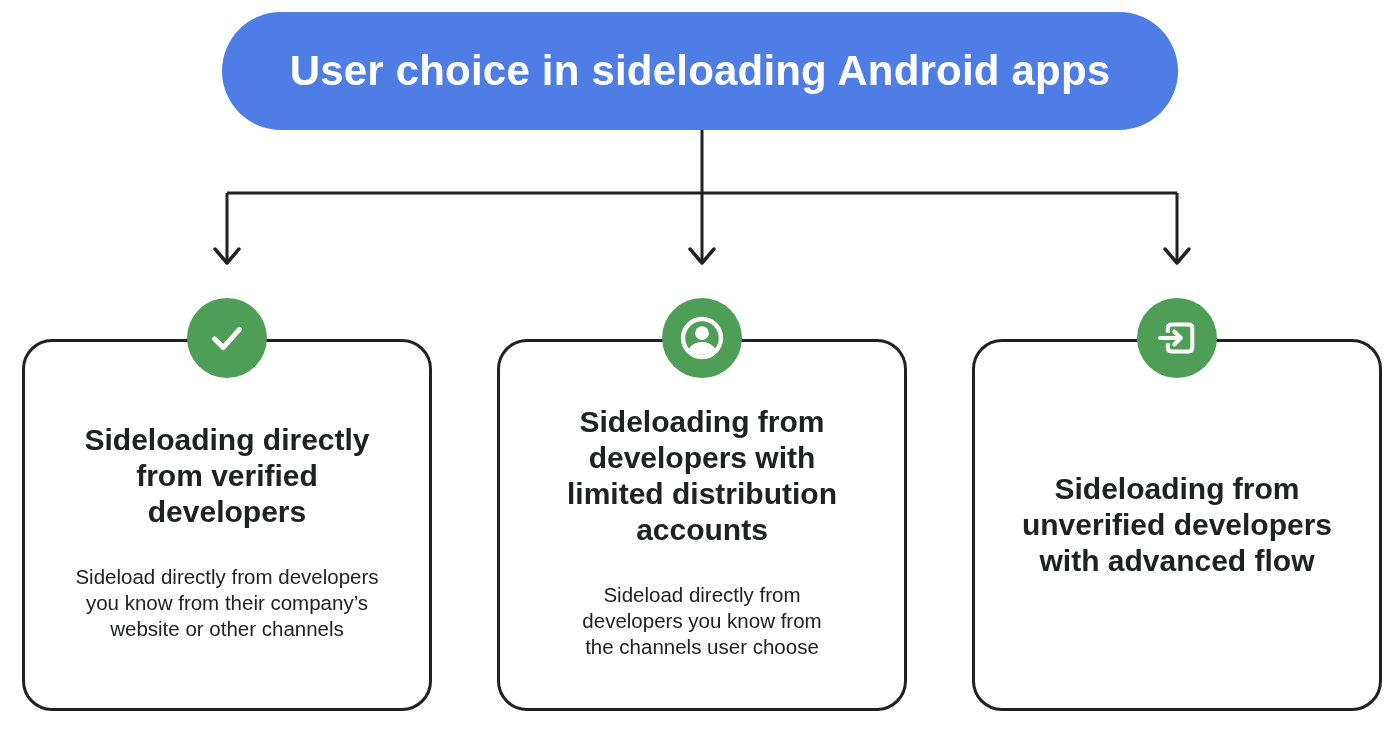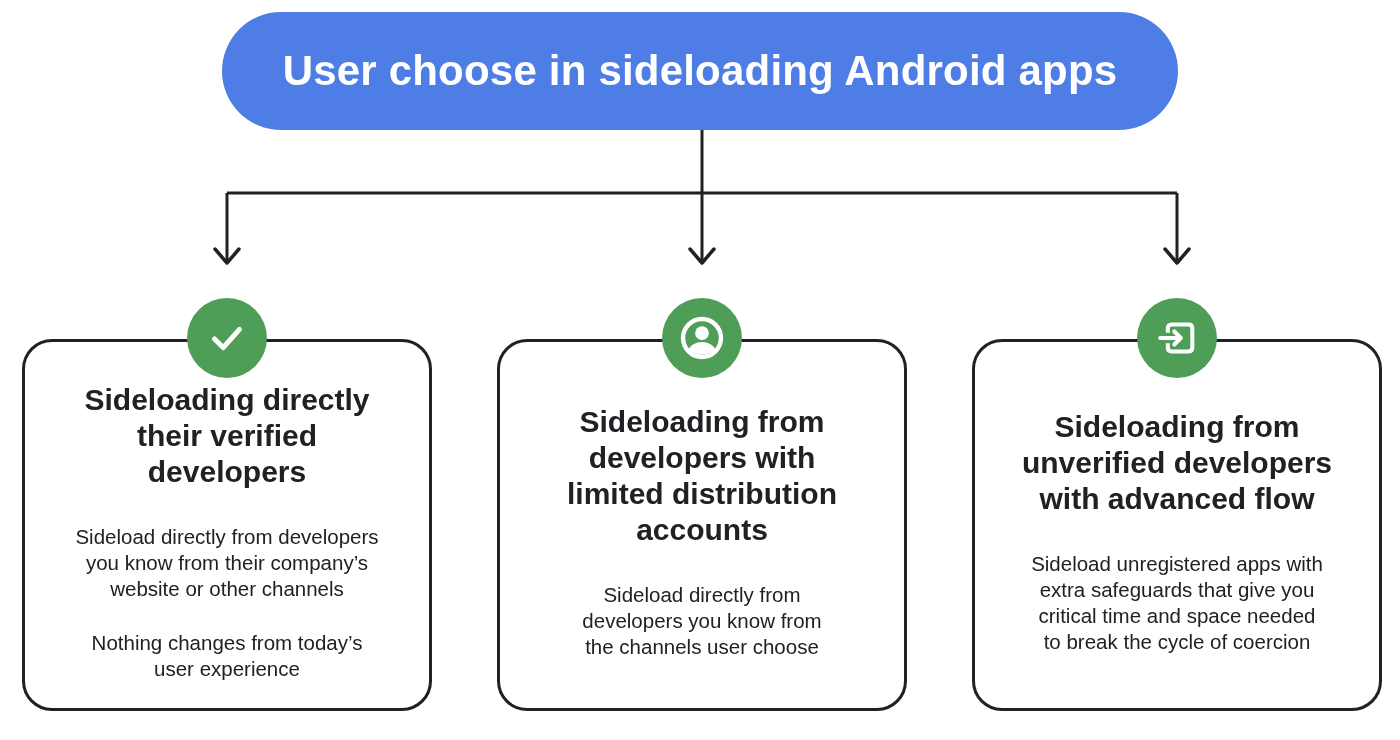--- a/index.html
+++ b/index.html
@@ -102,67 +102,61 @@
   }
   .icon-circle-1 { left: 187px; }
   .icon-circle-2 { left: 662px; }
   .icon-circle-3 { left: 1137px; }
   .icon-circle svg { display: block; }
 </style>
 </head>
 <body>
 
 <div class="header-pill">
-  <span class="title">User choose in sideloading Android apps</span>
+  <span class="title">User choice in sideloading Android apps</span>
 </div>
 
 <svg class="connectors" viewBox="0 0 1400 740" xmlns="http://www.w3.org/2000/svg" fill="none" stroke="#202124">
   <path d="M702 130 V260" stroke-width="3"></path>
   <path d="M227 193 H1177" stroke-width="3"></path>
   <path d="M227 193 V260" stroke-width="3"></path>
   <path d="M1177 193 V260" stroke-width="3"></path>
   <path d="M215 249 L227 263 L239 249" stroke-width="3.5" stroke-linecap="round" stroke-linejoin="round"></path>
   <path d="M690 249 L702 263 L714 249" stroke-width="3.5" stroke-linecap="round" stroke-linejoin="round"></path>
   <path d="M1165 249 L1177 263 L1189 249" stroke-width="3.5" stroke-linecap="round" stroke-linejoin="round"></path>
 </svg>
 
 <div class="card card-1">
   <div class="card-content">
     <h2 class="card-title">Sideloading directly
-their verified
+from verified
 developers</h2>
     <p class="card-para">Sideload directly from developers
 you know from their company’s
 website or other channels</p>
-    <p class="card-para">Nothing changes from today’s
-user experience</p>
   </div>
 </div>
 
 <div class="card card-2">
   <div class="card-content">
     <h2 class="card-title">Sideloading from
 developers with
 limited distribution
 accounts</h2>
     <p class="card-para">Sideload directly from
 developers you know from
 the channels user choose</p>
   </div>
 </div>
 
 <div class="card card-3">
   <div class="card-content">
     <h2 class="card-title">Sideloading from
 unverified developers
 with advanced flow</h2>
-    <p class="card-para">Sideload unregistered apps with
-extra safeguards that give you
-critical time and space needed
-to break the cycle of coercion</p>
   </div>
 </div>
 
 <div class="icon-circle icon-circle-1">
   <svg width="46" height="46" viewBox="0 0 24 24">
     <path d="M5.5 12.5 L10 17 L18.5 7.5" fill="none" stroke="#ffffff" stroke-width="2.6" stroke-linecap="round" stroke-linejoin="round"></path>
   </svg>
 </div>
 
 <div class="icon-circle icon-circle-2">

